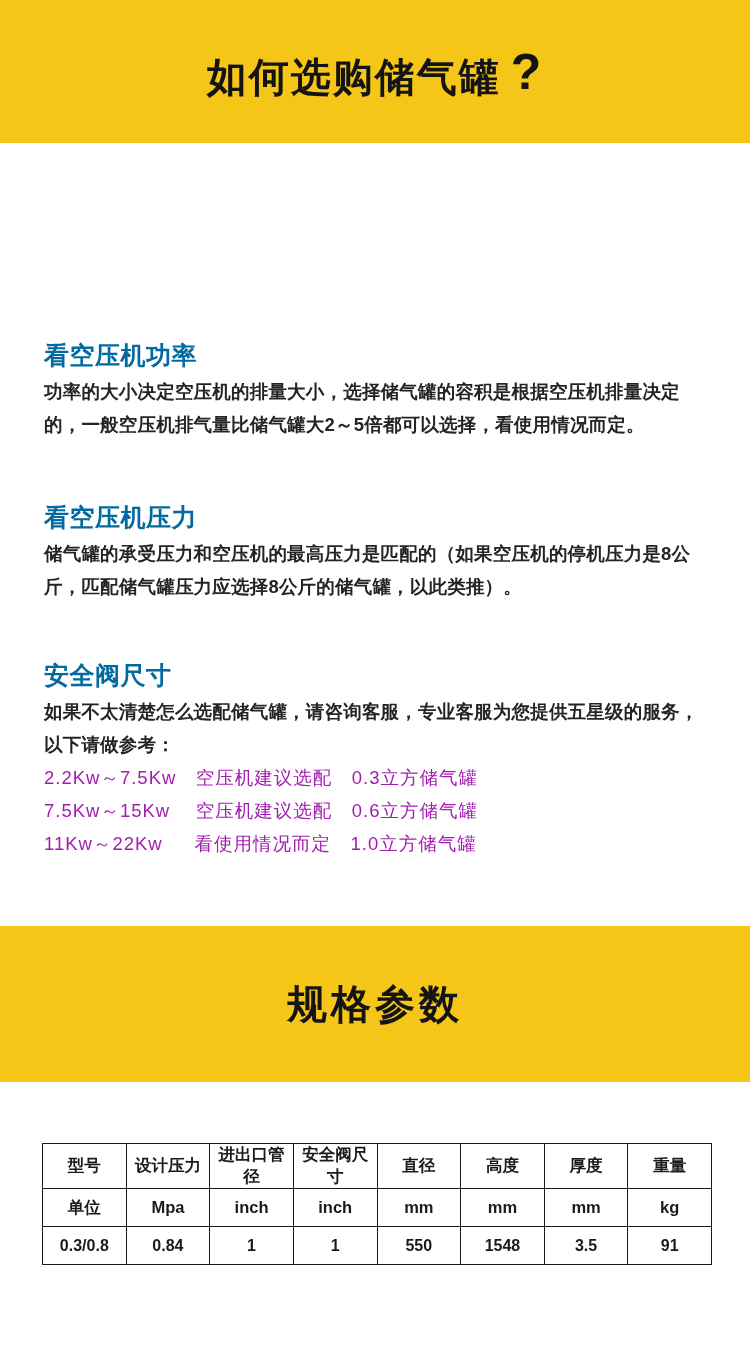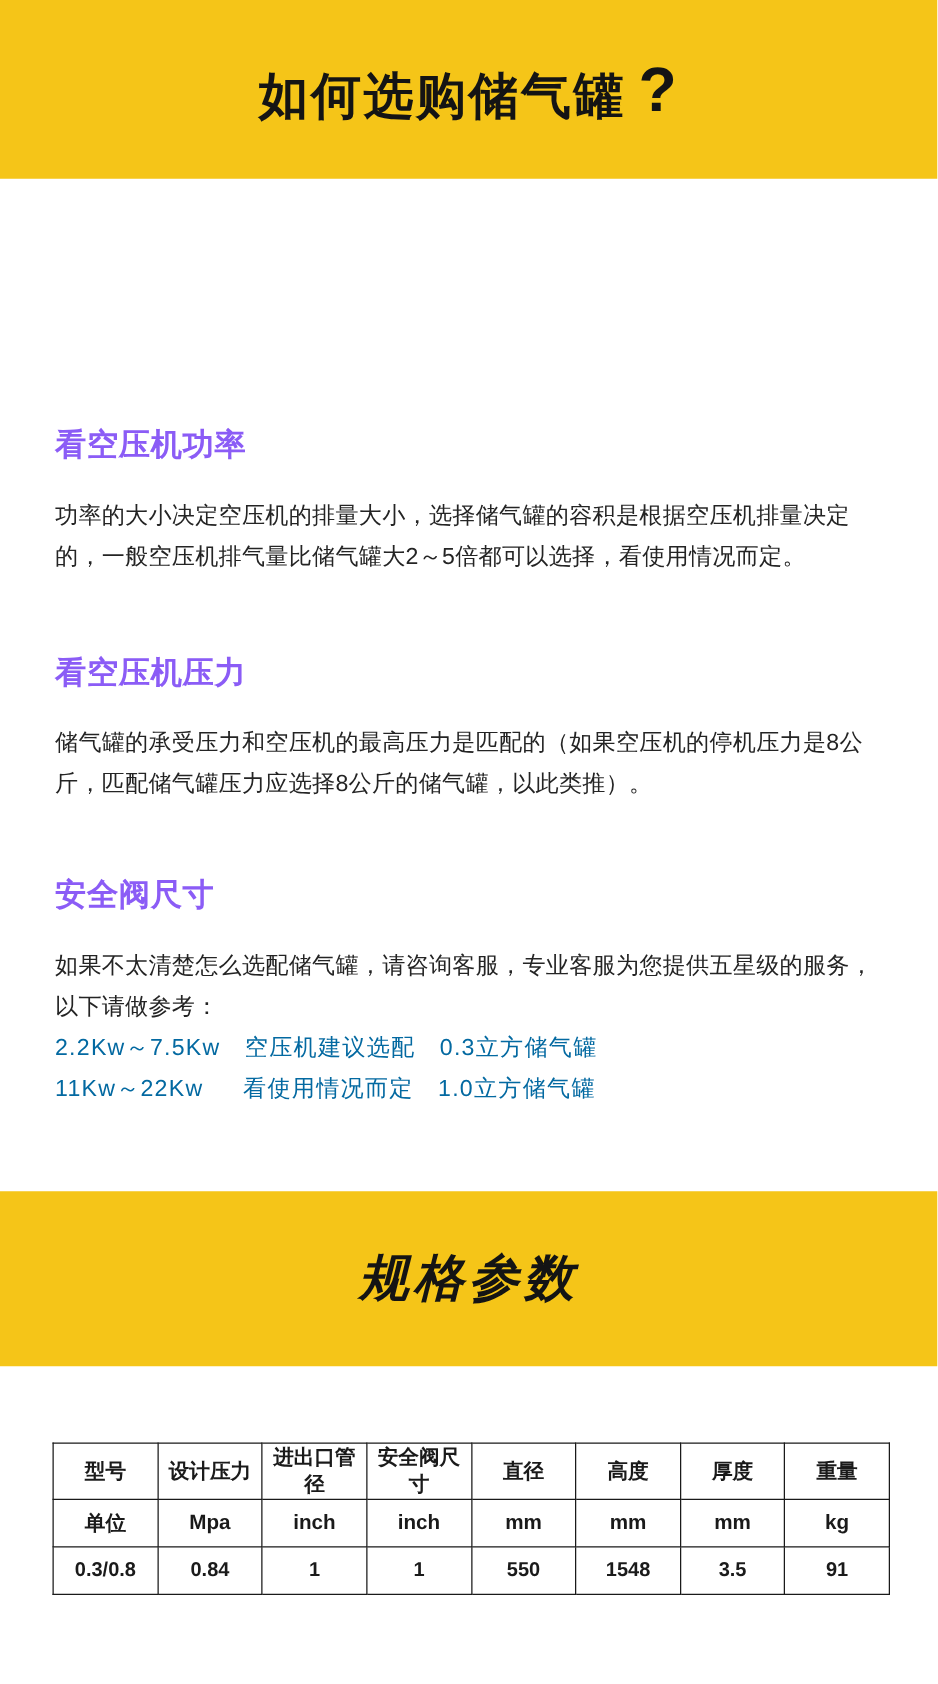--- a/index.html
+++ b/index.html
@@ -42,53 +42,53 @@
     line-height: 1;
   }
   .qmark {
     font-size: 50px;
     font-weight: bold;
     margin-left: 10px;
     color: #141414;
   }
 
   .banner-mid {
-    height: 140px;
+    height: 156px;
     margin-top: 0;
-    font-style: italic;
   }
   .banner-mid .banner-title {
     font-size: 40px;
     letter-spacing: 4px;
   }
 
   
   .content {
     padding: 0 44px;
   }
   .sec {
     margin-top: 0;
   }
   .sec-heading {
     font-size: 25px;
     font-weight: bold;
-    color: #8b5cf6;
+    color: #0369a1;
     letter-spacing: 0.5px;
   }
   .sec-body {
     font-size: 18.5px;
     line-height: 33px;
     color: #242424;
     letter-spacing: 0.2px;
-    margin-top: 23px;
+    margin-top: 3px;
+    font-weight: bold;
   }
   .spec-line {
     font-size: 18.5px;
     line-height: 33px;
-    color: #0369a1;
+    color: #a21caf;
     letter-spacing: 1px;
     white-space: pre;
   }
 
   
   .gap-1 { height: 196px; }   
   .gap-2 { height: 60px; }
   .gap-3 { height: 56px; }
   .gap-4 { height: 66px; }
 
@@ -146,20 +146,21 @@
       <div class="sec-heading">看空压机压力</div>
       <div class="sec-body">储气罐的承受压力和空压机的最高压力是匹配的（如果空压机的停机压力是8公斤，匹配储气罐压力应选择8公斤的储气罐，以此类推）。</div>
     </div>
 
     <div class="gap-3"></div>
 
     <div class="sec">
       <div class="sec-heading">安全阀尺寸</div>
       <div class="sec-body">如果不太清楚怎么选配储气罐，请咨询客服，专业客服为您提供五星级的服务，以下请做参考：</div>
       <div class="spec-line">2.2Kw～7.5Kw　空压机建议选配　0.3立方储气罐</div>
+      <div class="spec-line">7.5Kw～15Kw　 空压机建议选配　0.6立方储气罐</div>
       <div class="spec-line">11Kw～22Kw　  看使用情况而定　1.0立方储气罐</div>
     </div>
 
     <div class="gap-4"></div>
   </div>
 
   <div class="banner banner-mid">
     <div class="banner-title">
       <span>规格参数</span>
     </div>

